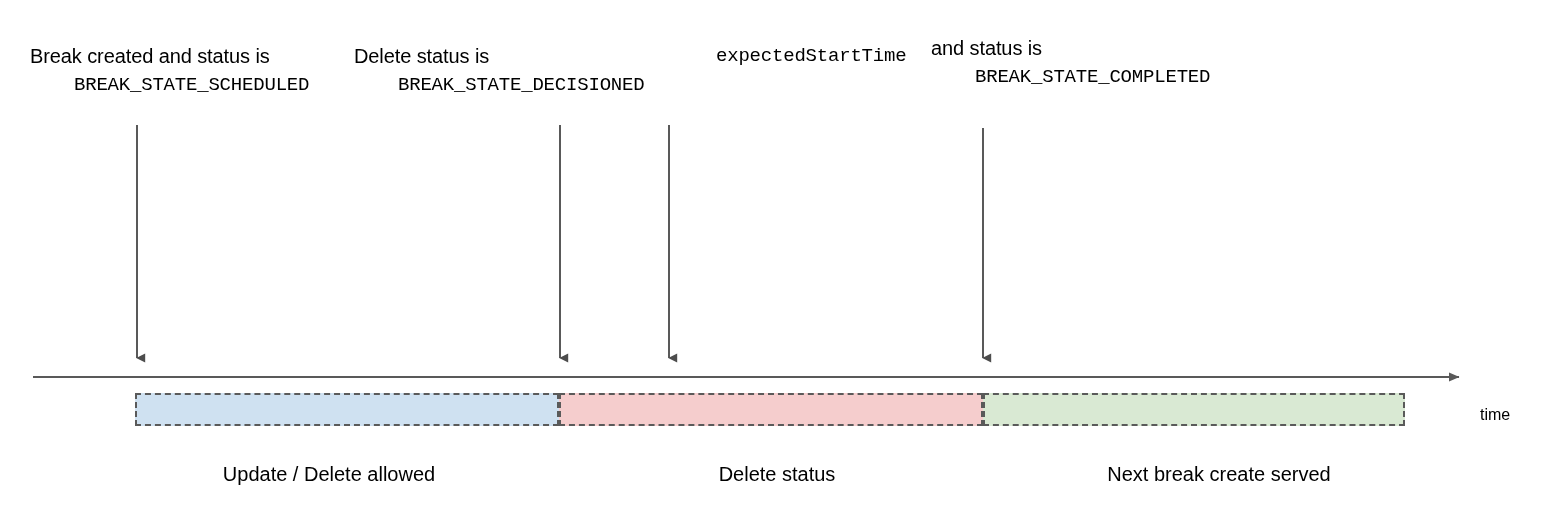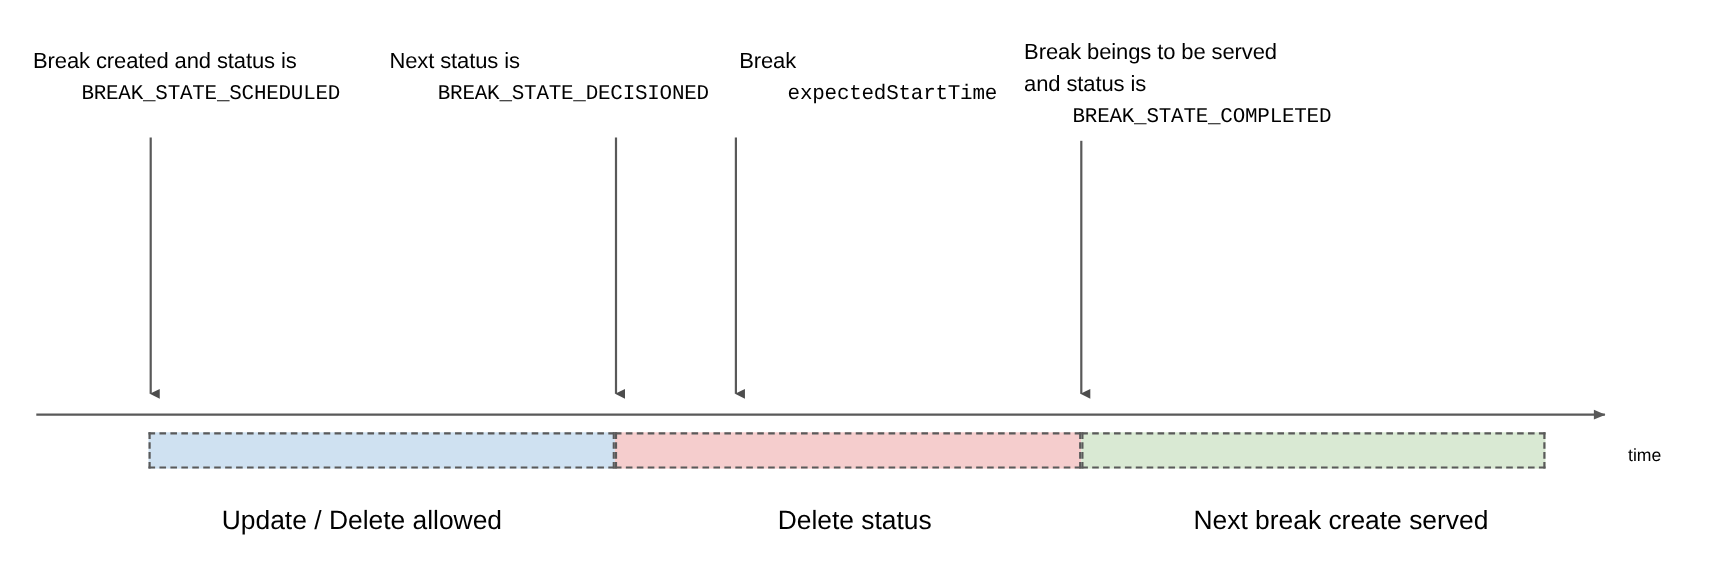--- a/index.html
+++ b/index.html
@@ -33,21 +33,21 @@
     letter-spacing: -0.1px;
   }
   .ann-line.mono {
     font-family: "Liberation Mono", "DejaVu Sans Mono", monospace;
     font-size: 19px;
     letter-spacing: -0.2px;
     margin-left: 44px;
   }
   .caption {
     position: absolute;
-    font-size: 24px;
+    font-size: 20px;
     line-height: 26px;
     white-space: nowrap;
     text-align: center;
     transform: translateX(-50%);
   }
   .axis-label {
     position: absolute;
     font-size: 16px;
     line-height: 26px;
     white-space: nowrap;
@@ -90,29 +90,27 @@
         <line x1="33" y1="377" x2="1459" y2="377" stroke="#595959" stroke-width="2" marker-end="url(#arrowhead-right)"></line>
       </g>
   </svg>
 
   <div id="annotations-layer">
       <div class="annotation" style="left: 30px; top: 42px;">
         <span class="ann-line">Break created and status is</span>
         <span class="ann-line mono">BREAK_STATE_SCHEDULED</span>
       </div>
       <div class="annotation" style="left: 354px; top: 42px;">
-        <span class="ann-line">Next status is</span>
+        <span class="ann-line">Delete status is</span>
         <span class="ann-line mono">BREAK_STATE_DECISIONED</span>
       </div>
       <div class="annotation" style="left: 672px; top: 42px;">
-        <span class="ann-line">Break</span>
         <span class="ann-line mono">expectedStartTime</span>
       </div>
       <div class="annotation" style="left: 931px; top: 34px;">
-        <span class="ann-line">Break beings to be served</span>
         <span class="ann-line">and status is</span>
         <span class="ann-line mono">BREAK_STATE_COMPLETED</span>
       </div>
     </div>
 
   <div id="segments-layer">
       <div class="seg-box" style="left: 135px; top: 393px; width: 424px; height: 33px; background: rgb(207, 225, 241); border-color: rgb(90, 90, 90);"></div>
       <div class="seg-box" style="left: 559px; top: 393px; width: 424px; height: 33px; background: rgb(245, 205, 205); border-color: rgb(90, 90, 90);"></div>
       <div class="seg-box" style="left: 983px; top: 393px; width: 422px; height: 33px; background: rgb(217, 233, 211); border-color: rgb(90, 90, 90);"></div>
     </div>

